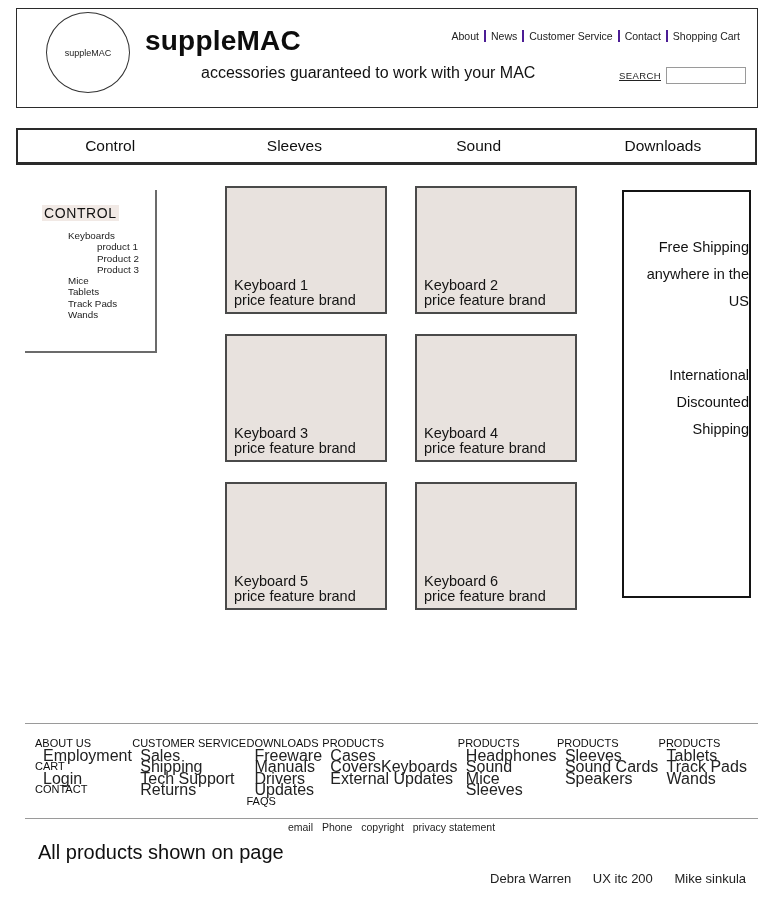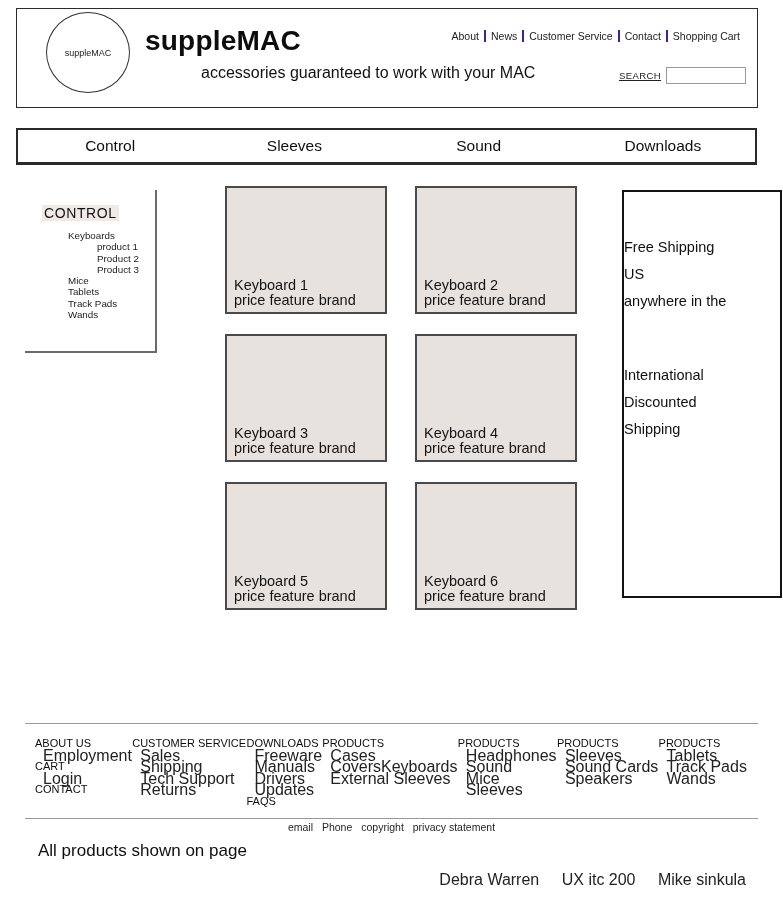--- a/index.html
+++ b/index.html
@@ -34,38 +34,38 @@
   .sidebar-list li.lvl2 { padding-left:72px; }
 
   
   .grid { position:absolute; left:210px; top:186px; width:352px; display:grid; grid-template-columns:162px 162px; grid-column-gap:28px; grid-row-gap:20px;padding-left:15px; }
   .card { position:relative; width:162px; height:128px; background:#e8e2de; border:2px solid #4a4a4a; cursor:pointer; }
   .card-text { position:absolute; left:7px; bottom:4px; }
   .card-name { font-size:14.5px; line-height:15px; color:#141414; }
   .card-meta { font-size:14.5px; line-height:15px; color:#141414; }
 
   
-  .promo-box { position:absolute; left:622px; top:190px; width:160px; height:408px; border:2px solid #141414; background:#fff; text-align:left; }
+  .promo-box { position:absolute; left:622px; top:190px; width:129px; height:408px; border:2px solid #141414; background:#fff; text-align:right; }
   .promo-block { font-size:14.5px; line-height:27px; color:#111; }
   .promo-block.b1 { margin-top:42px; }
   .promo-block.b2 { margin-top:47px; }
 
   
   .divider { position:absolute; left:25px; width:733px; border-top:1px solid #9a9a9a; }
   .div1 { top:723px; }
   .div2 { top:818px; }
   .footer-cols { position:absolute; left:35px; top:738px; width:712px; display:flex; justify-content:space-between; }
   .footer-cols ul { list-style:none; }
   .footer-cols li { line-height:11.5px; white-space:nowrap; cursor:pointer; }
   .f-head { font-size:11px; font-weight:normal; color:#0d0d0d; }
   .f-item { font-size:16px; color:#222; padding-left:8px; }
   .legal { position:absolute; left:0; top:821px; width:100%; text-align:center; font-size:10.5px; color:#1f1f1f; }
   .legal span { margin:0 3px; cursor:pointer; }
-  .note { position:absolute; left:38px; top:841px; font-size:17px; color:#0f0f0f; }
-  .credits { position:absolute; right:37px; top:871px; font-size:16px; color:#222; white-space:nowrap; }
+  .note { position:absolute; left:38px; top:841px; font-size:20px; color:#0f0f0f; }
+  .credits { position:absolute; right:37px; top:871px; font-size:13px; color:#222; white-space:nowrap; }
   .credits span { margin-left:18px; }
 </style>
 </head>
 <body>
 
 <div class="page">
 
   <div class="header-box">
     <div class="logo-circle">
       <span>suppleMAC</span>
@@ -143,22 +143,22 @@
       <div class="card-text">
         <div class="card-name">Keyboard 6</div>
         <div class="card-meta">price feature brand</div>
       </div>
     </div>
   </div>
 
   <div class="promo-box">
     <div class="promo-block b1">
       <div>Free Shipping</div>
+      <div>anywhere in the</div>
       <div>US</div>
-      <div>anywhere in the</div>
     </div>
     <div class="promo-block b2">
       <div>International</div>
       <div>Discounted</div>
       <div>Shipping</div>
     </div>
   </div>
 
   <div class="divider div1"></div>
 
@@ -182,21 +182,21 @@
       <li class="f-item">Freeware</li>
       <li class="f-item">Manuals</li>
       <li class="f-item">Drivers</li>
       <li class="f-item">Updates</li>
       <li class="f-head">FAQS</li>
     </ul>
     <ul>
       <li class="f-head">PRODUCTS</li>
       <li class="f-item">Cases</li>
       <li class="f-item">CoversKeyboards</li>
-      <li class="f-item">External Sleeves</li>
+      <li class="f-item">External Updates</li>
     </ul>
     <ul>
       <li class="f-head">PRODUCTS</li>
       <li class="f-item">Headphones</li>
       <li class="f-item">Sound</li>
       <li class="f-item">Mice</li>
       <li class="f-item">Sleeves</li>
     </ul>
     <ul>
       <li class="f-head">PRODUCTS</li>

